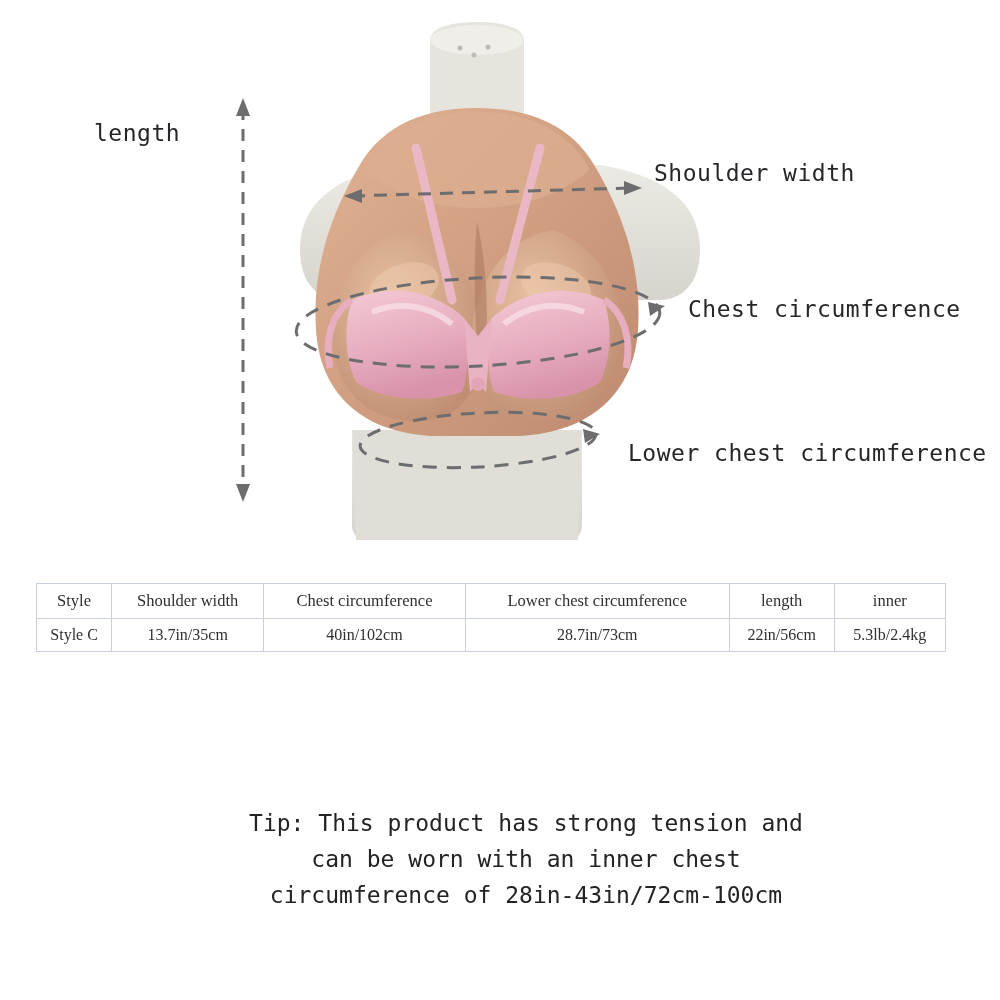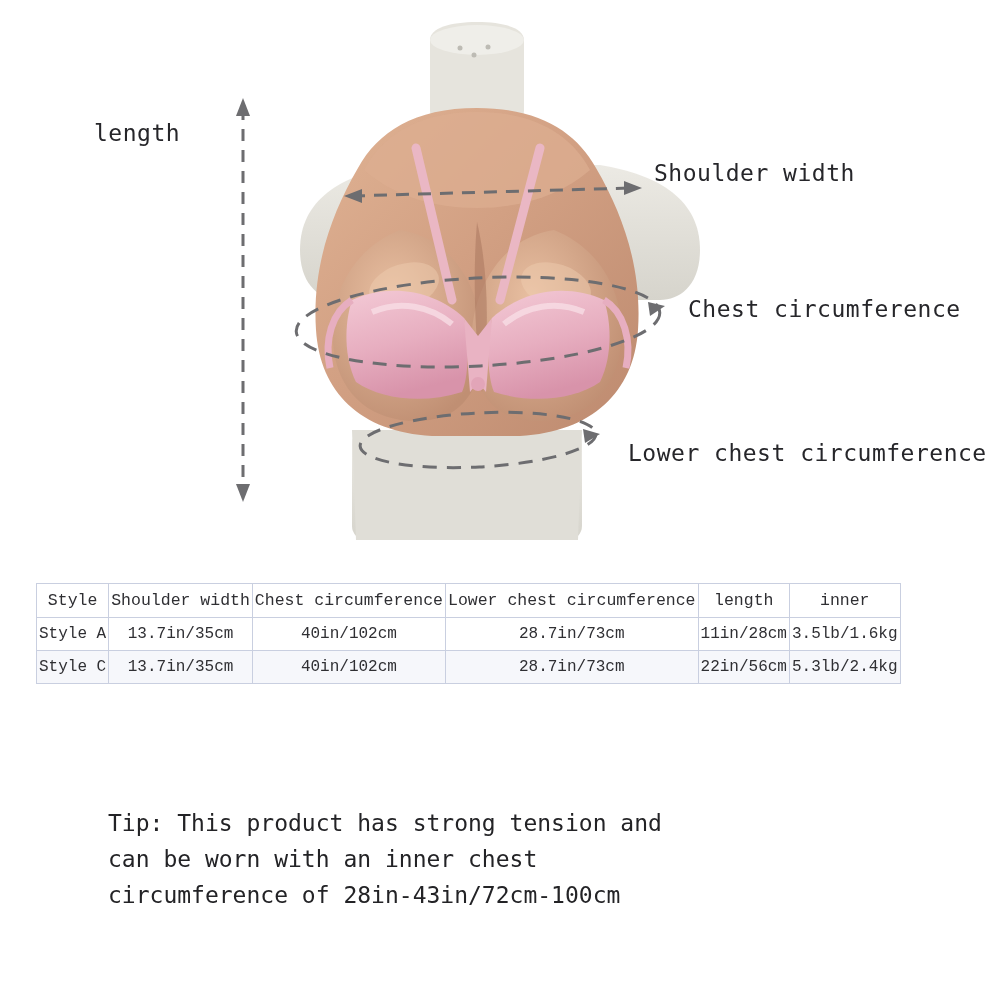--- a/index.html
+++ b/index.html
@@ -36,23 +36,23 @@
   #label-length      { left: 94px;  top: 120px; }
   #label-shoulder    { left: 654px; top: 160px; }
   #label-chest       { left: 688px; top: 296px; }
   #label-lower       { left: 628px; top: 440px; }
 
   
   #size-table {
     position: absolute;
     left: 36px;
     top: 583px;
-    width: 806px;
+    width: 910px;
     border-collapse: collapse;
-    font-family: Liberation Mono, monospace;
+    font-family: Liberation Serif, serif;
     font-size: 16px;
     color: #2f2f33;
     border-radius: 20px;
   }
   #size-table th, #size-table td {
     border: 1px solid #c9cfe0;
     text-align: center;
     padding: 7px 2px;
     font-weight: normal;
     white-space: nowrap;
@@ -60,27 +60,28 @@
   #size-table thead th {
     background: #ffffff;
     font-size: 16.5px;
   }
   #size-table tbody tr:nth-child(odd) td  { background: #ffffff; }
   #size-table tbody tr:nth-child(even) td { background: #f6f7fb; }
 
   
   #tip {
     position: absolute;
-    left: 108px;
+    left: 116px;
     top: 805px;
     width: 820px;
     font-family: "DejaVu Sans Mono", "Liberation Mono", monospace;
     font-size: 23px;
     line-height: 36px;
     color: #232326;
+    text-align: center;
   }
   #tip .tip-line-2, #tip .tip-line-3 { display: block; }
 </style>
 </head>
 <body>
 
 <div id="diagram">
 
   <svg width="1000" height="570" viewBox="0 0 1000 570">
     <defs>
@@ -201,28 +202,20 @@
       <th>Style</th>
       <th>Shoulder width</th>
       <th>Chest circumference</th>
       <th>Lower chest circumference</th>
       <th>length</th>
       <th>inner</th>
     </tr>
   </thead>
   <tbody>
     <tr>
-      <td>Style A</td>
-      <td>13.7in/35cm</td>
-      <td>40in/102cm</td>
-      <td>28.7in/73cm</td>
-      <td>11in/28cm</td>
-      <td>3.5lb/1.6kg</td>
-    </tr>
-    <tr>
       <td>Style C</td>
       <td>13.7in/35cm</td>
       <td>40in/102cm</td>
       <td>28.7in/73cm</td>
       <td>22in/56cm</td>
       <td>5.3lb/2.4kg</td>
     </tr>
   </tbody>
 </table>
 

